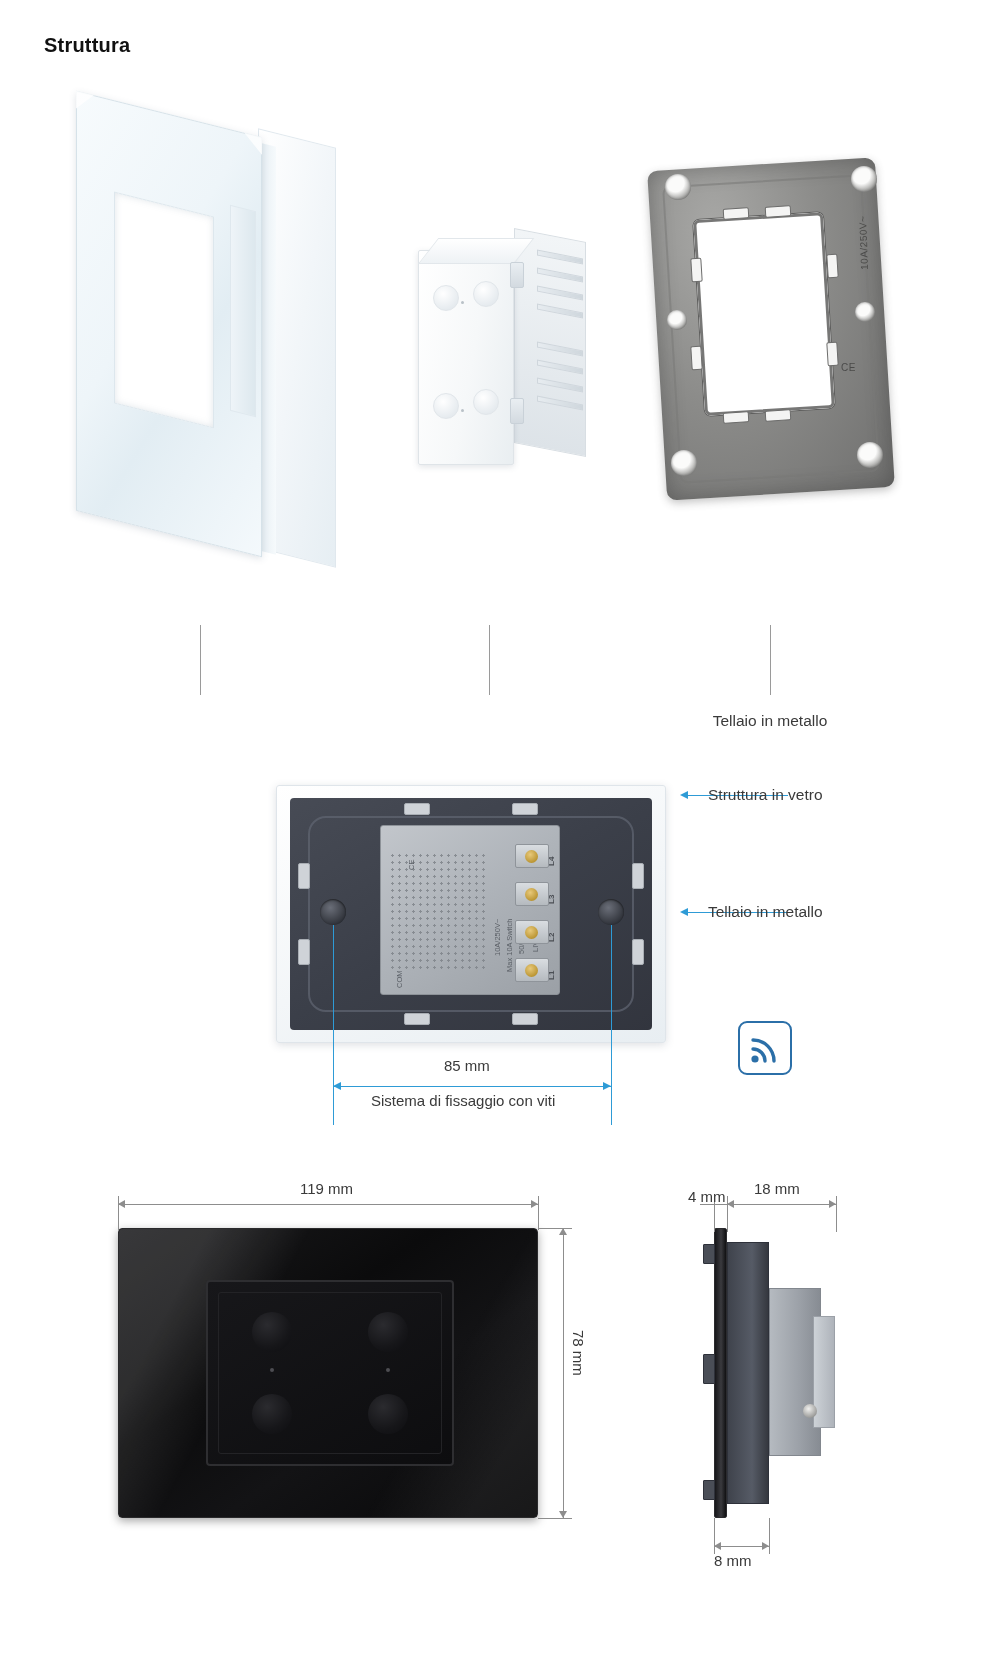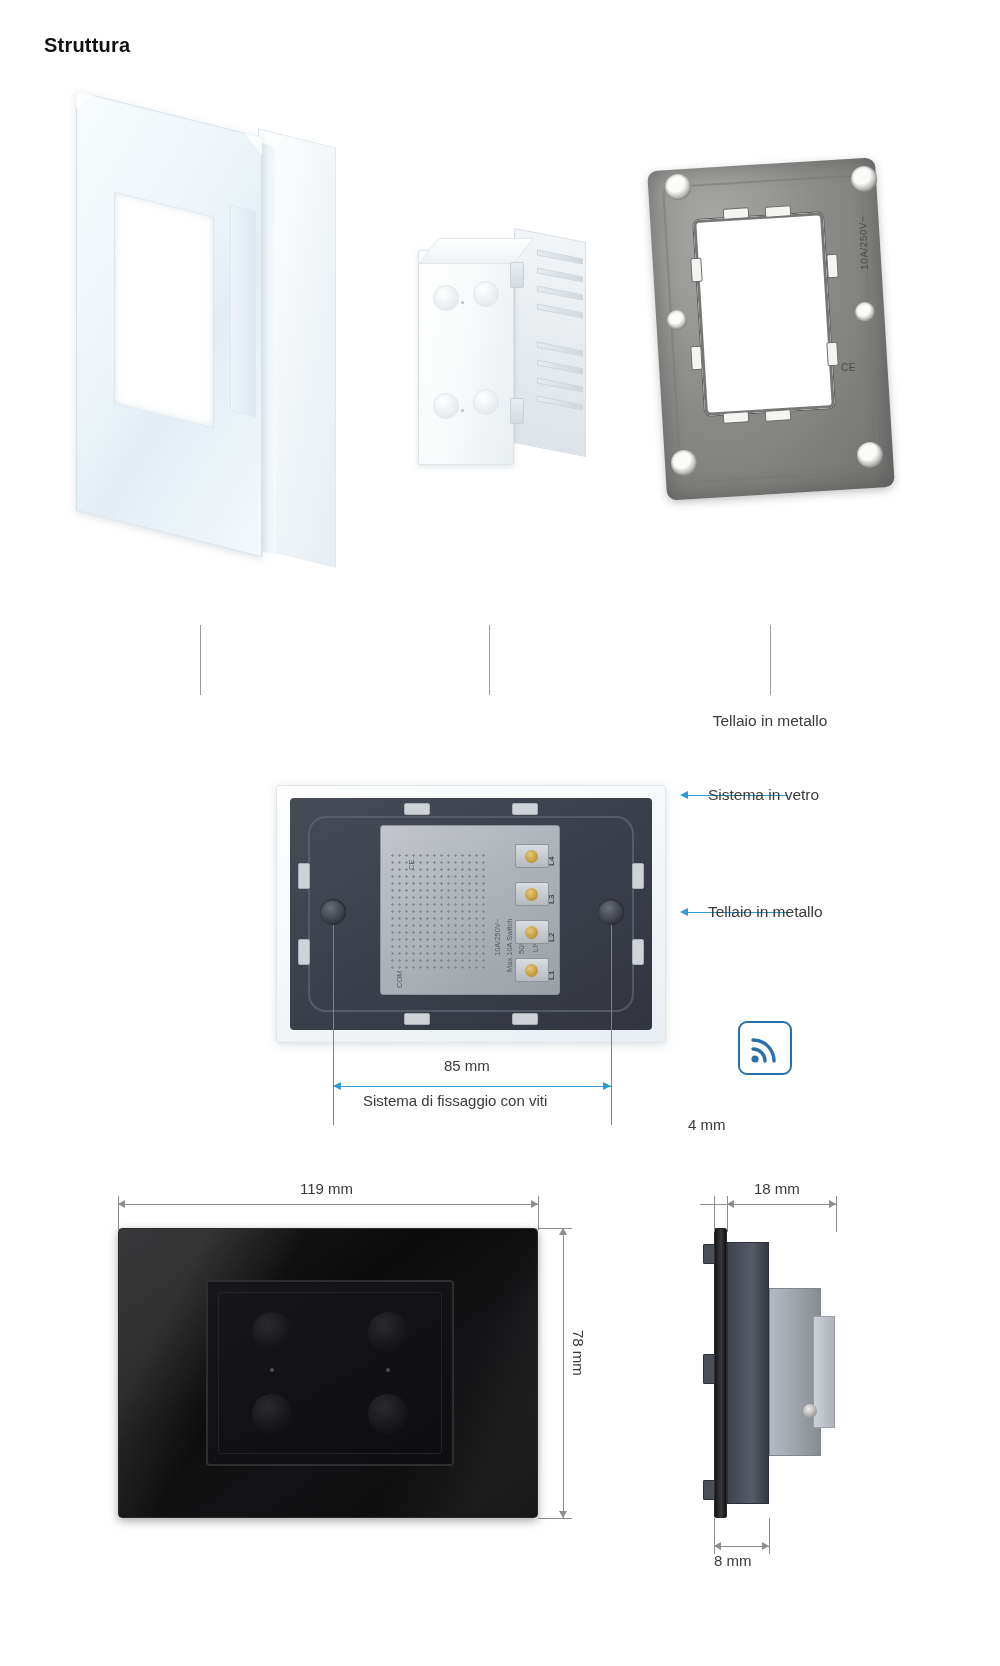--- a/index.html
+++ b/index.html
@@ -421,33 +421,33 @@
       <div class="asm-tlabel" style="left:166px; top:116px">L2</div>
       <div class="asm-tlabel" style="left:166px; top:154px">L1</div>
     </div>
 
     <div class="asm-screwhole" style="left:44px; top:114px"></div>
     <div class="asm-screwhole" style="left:322px; top:114px"></div>
   </div>
 
   <div class="b-line b-h" style="left:688px; top:795px; width:100px;"></div>
   <div class="arrow-l" style="left:680px; top:790.5px;"></div>
-  <div class="callout-text" style="left:708px; top:786px;">Sistema in vetro</div>
+  <div class="callout-text" style="left:708px; top:786px;">Struttura in vetro</div>
 
   <div class="b-line b-h" style="left:688px; top:912px; width:100px;"></div>
   <div class="arrow-l" style="left:680px; top:907.5px;"></div>
   <div class="callout-text" style="left:708px; top:903px;">Tellaio in metallo</div>
 
   <div class="b-line b-v" style="left:333px; top:925px; height:200px;"></div>
   <div class="b-line b-v" style="left:611px; top:925px; height:200px;"></div>
   <div class="b-line b-h" style="left:333px; top:1086px; width:278px;"></div>
   <div class="arrow-l" style="left:333px; top:1081.5px;"></div>
   <div class="arrow-r" style="left:603px; top:1081.5px;"></div>
   <div class="dim-text" style="left:444px; top:1057px;">85 mm</div>
-  <div class="dim-text" style="left:363px; top:1092px;">Sistema di fissaggio con viti</div>
+  <div class="dim-text" style="left:371px; top:1092px;">Sistema di fissaggio con viti</div>
 
   <div class="wifi-badge">
     <svg width="50" height="50" viewBox="0 0 50 50" aria-hidden="true">
       <circle cx="15" cy="36" r="3.6" fill="#2b6fa8"></circle>
       <path d="M13 26 A12 12 0 0 1 25 38" fill="none" stroke="#2b6fa8" stroke-width="3.4" stroke-linecap="round"></path>
       <path d="M13 17 A21 21 0 0 1 34 38" fill="none" stroke="#2b6fa8" stroke-width="3.4" stroke-linecap="round"></path>
     </svg>
   </div>
 
   <div class="part front-wrap">
@@ -484,21 +484,21 @@
     <div class="side-cap"></div>
     <div class="side-screw"></div>
     <div class="side-tab" style="left:3px; top:16px; width:12px; height:20px"></div>
     <div class="side-tab" style="left:3px; top:252px; width:12px; height:20px"></div>
     <div class="side-tab" style="left:3px; top:126px; width:12px; height:30px"></div>
   </div>
 
   <div class="g-line g-v" style="left:714px; top:1196px; height:36px;"></div>
   <div class="g-line g-v" style="left:727px; top:1196px; height:36px;"></div>
   <div class="g-line g-h" style="left:700px; top:1204px; width:42px;"></div>
-  <div class="dim-text" style="left:688px; top:1116px;">4 mm</div>
+  <div class="dim-text" style="left:688px; top:1188px;">4 mm</div>
 
   <div class="g-line g-v" style="left:727px; top:1196px; height:36px;"></div>
   <div class="g-line g-v" style="left:836px; top:1196px; height:36px;"></div>
   <div class="g-line g-h" style="left:727px; top:1204px; width:109px;"></div>
   <div class="g-arrow-l" style="left:727px; top:1200px;"></div>
   <div class="g-arrow-r" style="left:829px; top:1200px;"></div>
   <div class="dim-text" style="left:754px; top:1180px;">18 mm</div>
 
   <div class="g-line g-v" style="left:714px; top:1518px; height:36px;"></div>
   <div class="g-line g-v" style="left:769px; top:1518px; height:36px;"></div>

